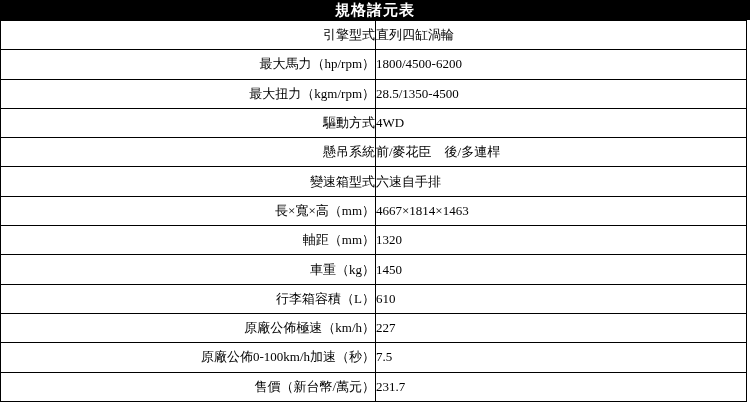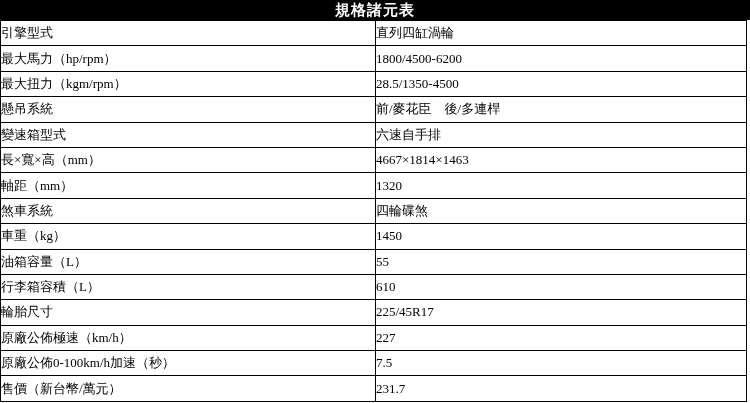--- a/index.html
+++ b/index.html
@@ -37,21 +37,21 @@
   table.spec-table td {
     border: 1px solid #000000;
     font-size: 13px;
     color: #000000;
     padding: 0;
     overflow: hidden;
     white-space: nowrap;
   }
   td.label-cell {
     width: 374px;
-    text-align: left;
+    text-align: right;
     padding-left: 3px;
   }
   td.value-cell {
     text-align: left;
   }
 </style>
 </head>
 <body>
 
 <div class="page">
@@ -68,54 +68,46 @@
       </tr>
       <tr>
         <td class="label-cell">最大馬力（hp/rpm）</td>
         <td class="value-cell">1800/4500-6200</td>
       </tr>
       <tr>
         <td class="label-cell">最大扭力（kgm/rpm）</td>
         <td class="value-cell">28.5/1350-4500</td>
       </tr>
       <tr>
+        <td class="label-cell">驅動方式</td>
+        <td class="value-cell">4WD</td>
+      </tr>
+      <tr>
         <td class="label-cell">懸吊系統</td>
         <td class="value-cell">前/麥花臣　後/多連桿</td>
       </tr>
       <tr>
         <td class="label-cell">變速箱型式</td>
         <td class="value-cell">六速自手排</td>
       </tr>
       <tr>
         <td class="label-cell">長×寬×高（mm）</td>
         <td class="value-cell">4667×1814×1463</td>
       </tr>
       <tr>
         <td class="label-cell">軸距（mm）</td>
         <td class="value-cell">1320</td>
       </tr>
       <tr>
-        <td class="label-cell">煞車系統</td>
-        <td class="value-cell">四輪碟煞</td>
-      </tr>
-      <tr>
         <td class="label-cell">車重（kg）</td>
         <td class="value-cell">1450</td>
       </tr>
       <tr>
-        <td class="label-cell">油箱容量（L）</td>
-        <td class="value-cell">55</td>
-      </tr>
-      <tr>
         <td class="label-cell">行李箱容積（L）</td>
         <td class="value-cell">610</td>
-      </tr>
-      <tr>
-        <td class="label-cell">輪胎尺寸</td>
-        <td class="value-cell">225/45R17</td>
       </tr>
       <tr>
         <td class="label-cell">原廠公佈極速（km/h）</td>
         <td class="value-cell">227</td>
       </tr>
       <tr>
         <td class="label-cell">原廠公佈0-100km/h加速（秒）</td>
         <td class="value-cell">7.5</td>
       </tr>
       <tr>

